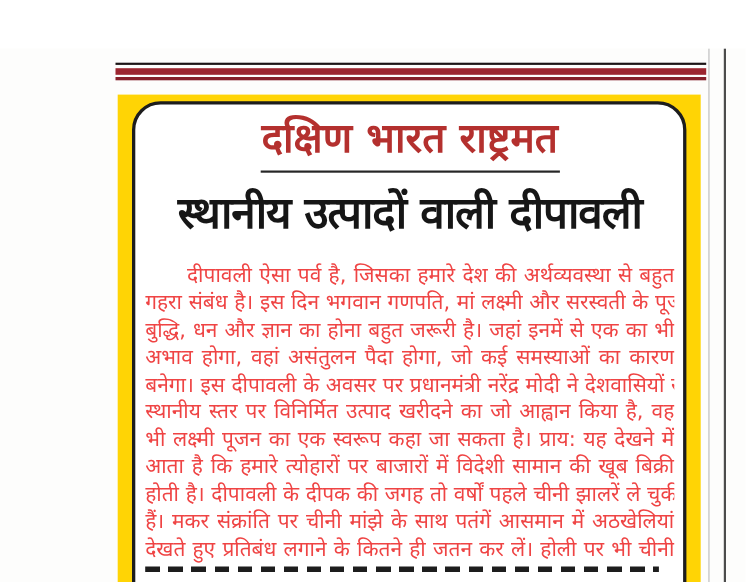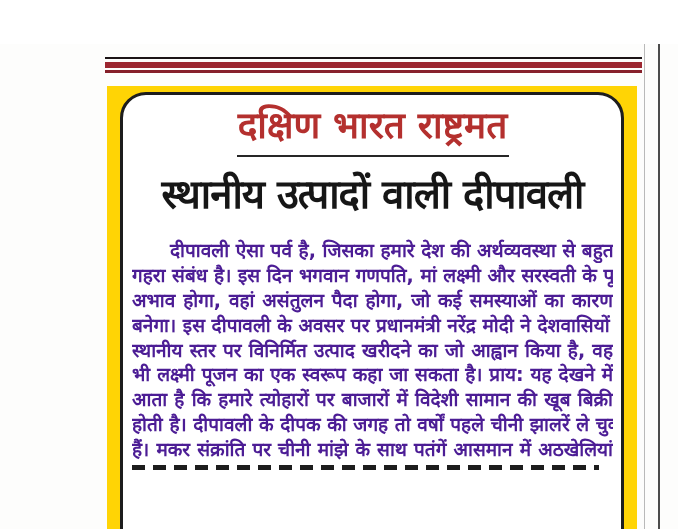--- a/index.html
+++ b/index.html
@@ -67,22 +67,22 @@
     text-align: center;
     color: #161616;
     letter-spacing: -1px;
     height: 62px;
     overflow: hidden;
     white-space: nowrap;
   }
 
   .article-body {
     margin-top: 12px;
-    color: #4c1d95;
-    font-weight: 700;
+    color: #ef4444;
+    font-weight: 400;
     font-size: 19px;
   }
   .body-line {
     height: 24.9px;
     line-height: 24.9px;
     text-align: justify;
     text-align-last: justify;
     overflow: hidden;
     white-space: nowrap;
   }
@@ -115,26 +115,28 @@
 
       <div class="masthead-title">दक्षिण भारत राष्ट्रमत</div>
 
       <div class="masthead-underline"></div>
 
       <div class="article-headline">स्थानीय उत्पादों वाली दीपावली</div>
 
       <div class="article-body">
         <div class="body-line indent">दीपावली ऐसा पर्व है, जिसका हमारे देश की अर्थव्यवस्था से बहुत</div>
         <div class="body-line">गहरा संबंध है। इस दिन भगवान गणपति, मां लक्ष्मी और सरस्वती के पूजन</div>
+        <div class="body-line">बुद्धि, धन और ज्ञान का होना बहुत जरूरी है। जहां इनमें से एक का भी</div>
         <div class="body-line">अभाव होगा, वहां असंतुलन पैदा होगा, जो कई समस्याओं का कारण</div>
         <div class="body-line">बनेगा। इस दीपावली के अवसर पर प्रधानमंत्री नरेंद्र मोदी ने देशवासियों से</div>
         <div class="body-line">स्थानीय स्तर पर विनिर्मित उत्पाद खरीदने का जो आह्वान किया है, वह</div>
         <div class="body-line">भी लक्ष्मी पूजन का एक स्वरूप कहा जा सकता है। प्राय: यह देखने में</div>
         <div class="body-line">आता है कि हमारे त्योहारों पर बाजारों में विदेशी सामान की खूब बिक्री</div>
         <div class="body-line">होती है। दीपावली के दीपक की जगह तो वर्षों पहले चीनी झालरें ले चुकी</div>
         <div class="body-line">हैं। मकर संक्रांति पर चीनी मांझे के साथ पतंगें आसमान में अठखेलियां</div>
+        <div class="body-line">देखते हुए प्रतिबंध लगाने के कितने ही जतन कर लें। होली पर भी चीनी</div>
         <div class="clipped-line-remnant"></div>
       </div>
 
     </div>
   </div>
 
 </div>
 
 </body></html>

